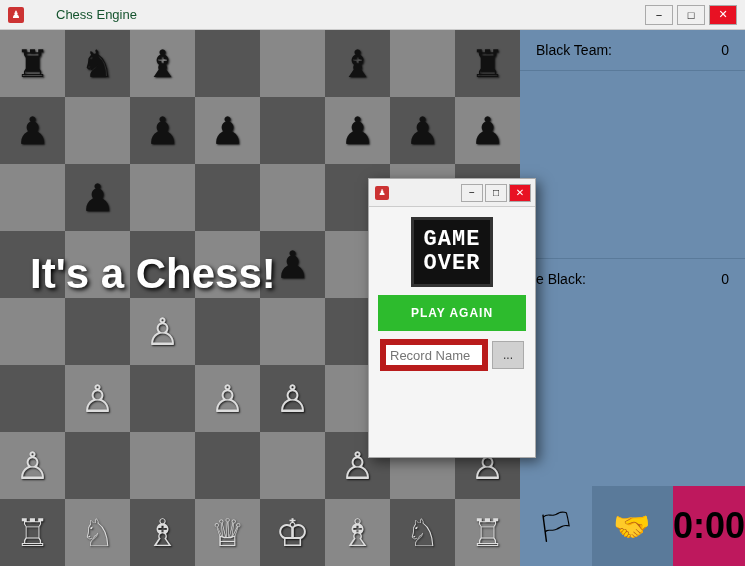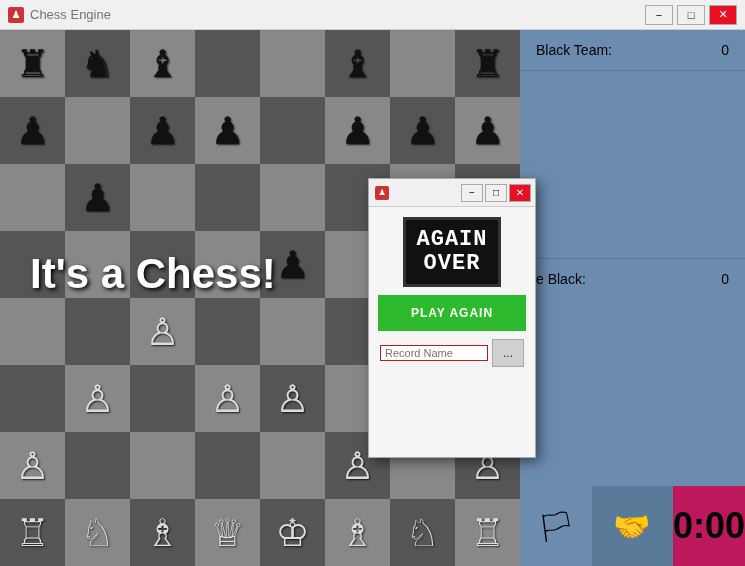--- a/index.html
+++ b/index.html
@@ -20,22 +20,23 @@
       width: 16px; height: 16px;
       background: #cc3333;
       border-radius: 2px;
       margin-right: 6px;
       font-size: 10px;
       display: flex; align-items: center; justify-content: center;
       color: white;
     }
     .title-bar-text {
       font-size: 13px;
-      color: #737373;
+      color: #14532d;
       flex: 1;
+      margin-left: 26px;
     }
     .title-bar-controls {
       display: flex; gap: 4px;
     }
     .title-btn {
       width: 28px; height: 20px;
       background: #f0f0f0;
       border: 1px solid #aaa;
       font-size: 11px;
       cursor: pointer;
@@ -214,25 +215,25 @@
       font-weight: bold;
       letter-spacing: 1px;
       cursor: pointer;
     }
     .record-row {
       display: flex;
       gap: 4px;
       align-items: center;
     }
     .record-input {
-      width: 108px; height: 16px;
-      border: 1px solid #b91c1c;
+      width: 108px; height: 32px;
+      border: 6px solid #b91c1c;
       background: white;
       padding: 2px 4px;
-      font-size: 11px;
+      font-size: 13px;
       color: #333;
     }
     .record-dots-btn {
       width: 32px; height: 28px;
       background: #d0d0d0;
       border: 1px solid #aaa;
       font-size: 12px;
       cursor: pointer;
       display: flex; align-items: center; justify-content: center;
       color: #333;
@@ -410,21 +411,21 @@
     <div class="dialog-title-bar">
       <div class="dialog-icon">♟</div>
       <div class="dialog-title-controls">
         <button class="dialog-btn">−</button>
         <button class="dialog-btn">□</button>
         <button class="dialog-btn close-btn">✕</button>
       </div>
     </div>
     <div class="dialog-body">
       <div class="game-over-graphic">
-        <div class="go-text">AGAIN</div>
+        <div class="go-text">GAME</div>
         <div class="go-text">OVER</div>
       </div>
       <button class="play-again-btn">PLAY AGAIN</button>
       <div class="record-row">
         <input class="record-input" type="text" placeholder="Record Name" style="">
         <button class="record-dots-btn">...</button>
       </div>
     </div>
   </div>
 

